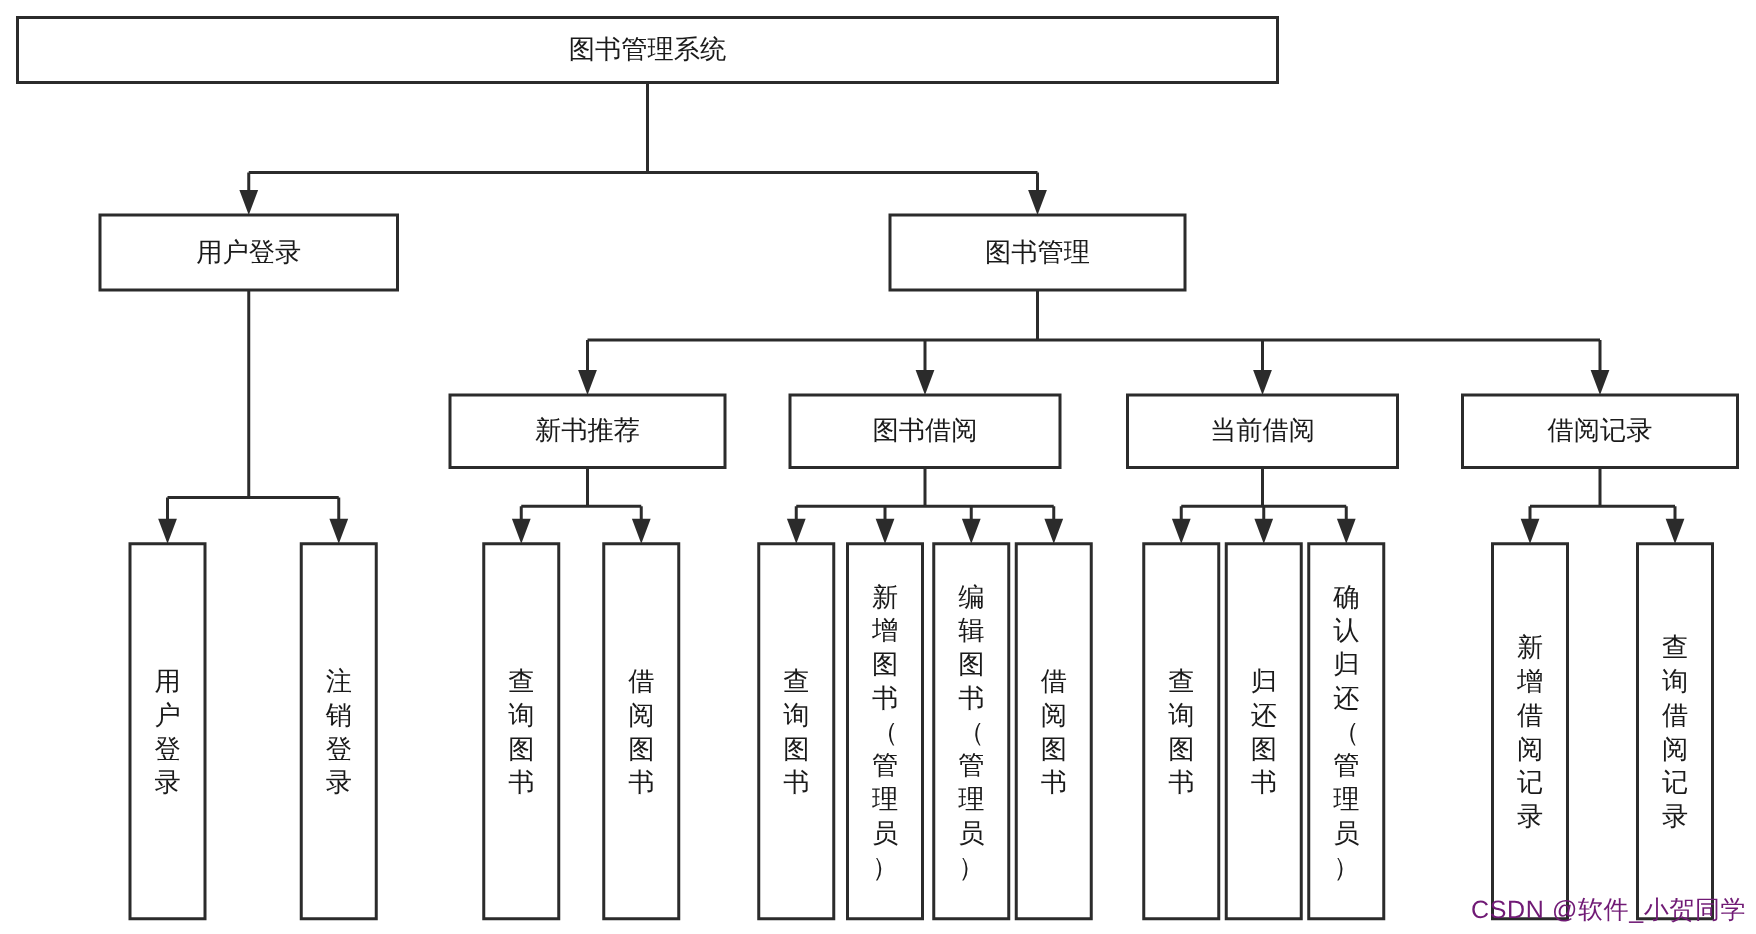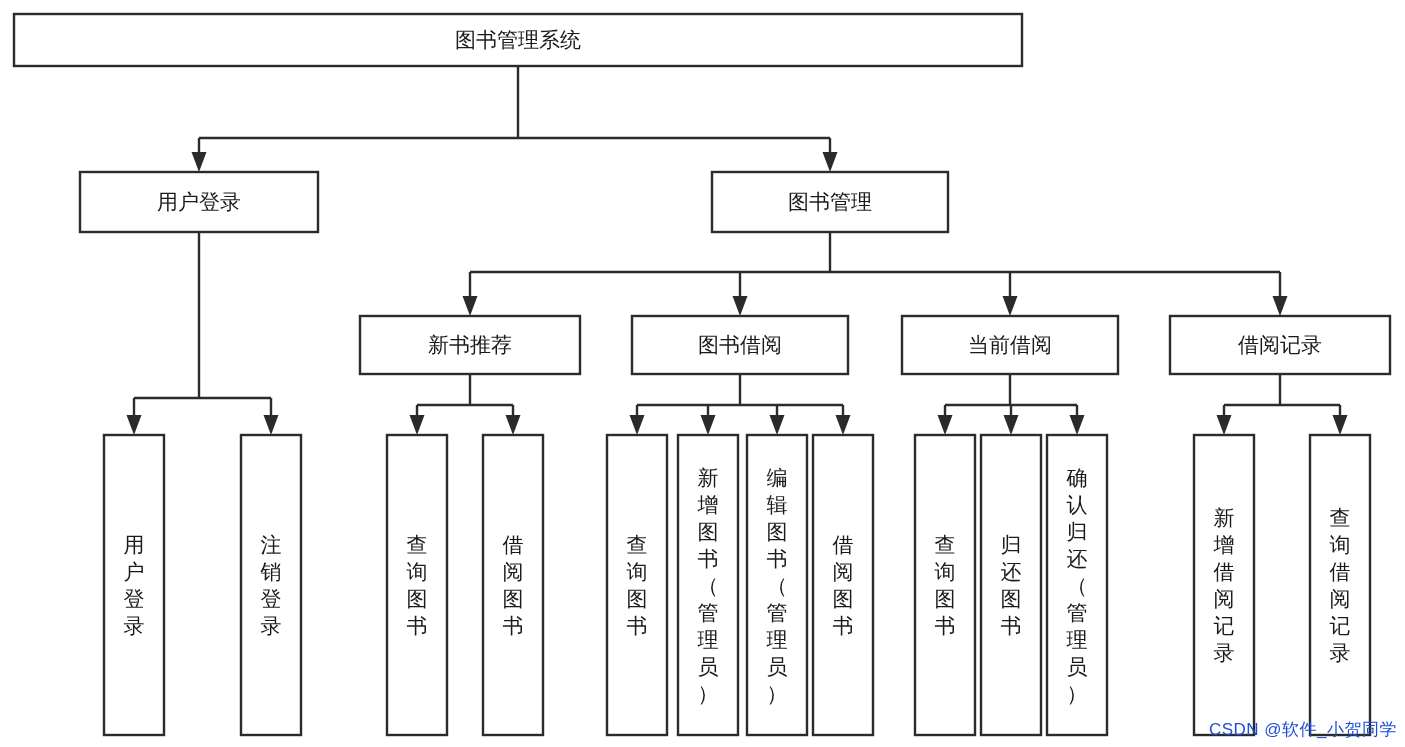--- a/index.html
+++ b/index.html
@@ -54,22 +54,22 @@
     font-family: "Liberation Sans", "DejaVu Sans", sans-serif;
     fill: #1a1a1a;
     font-size: 21px;
     text-anchor: middle;
   }
   .watermark {
     position: absolute;
     right: 8px;
     bottom: 6px;
     font-family: "Liberation Sans", "DejaVu Sans", sans-serif;
-    font-size: 17px;
-    color: #1d4ed8;
+    font-size: 20px;
+    color: #701a75;
     letter-spacing: 0.5px;
     white-space: nowrap;
     user-select: none;
   }
 </style>
 </head>
 <body>
 
 <div id="diagram-root">
   <svg class="diagram" viewBox="0 0 1405 747">

